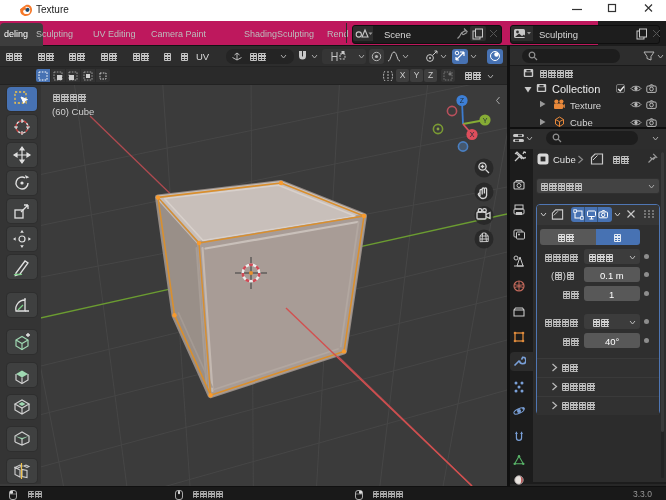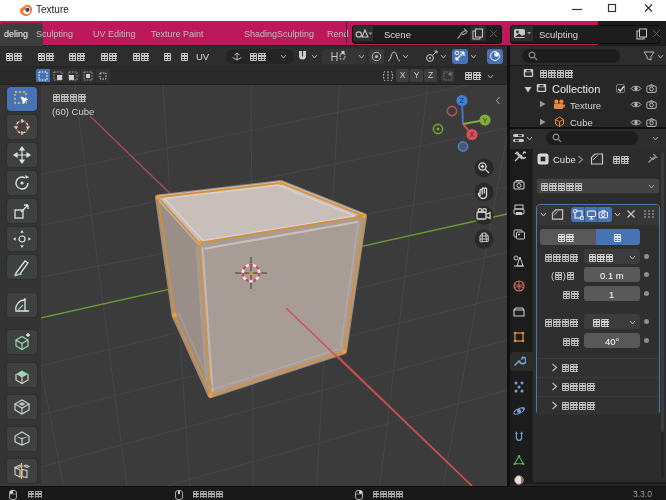--- a/index.html
+++ b/index.html
@@ -28,21 +28,21 @@
       <path d="M80 4.5 l7 7 M87 4.5 l-7 7"></path>
     </g>
   </svg>
 </div>
 
 <div class="abs" style="left:0;top:21px;width:598px;height:25px;background:#be185d;border-bottom:1px solid #131313;box-sizing:border-box">
   <div class="abs" style="left:0;top:2px;width:43px;height:23px;background:#3d3d3d;border-radius:4px 4px 0 0"></div>
   <div class="abs" style="left:4px;top:8px;font-size:9px;color:#fff">deling</div>
   <div class="abs" style="left:36px;top:8px;font-size:9px;color:#bdbdbd">Sculpting</div>
   <div class="abs" style="left:93px;top:8px;font-size:9px;color:#bdbdbd">UV Editing</div>
-  <div class="abs" style="left:151px;top:8px;font-size:9px;color:#bdbdbd">Texture Paint</div>
+  <div class="abs" style="left:151px;top:8px;font-size:9px;color:#bdbdbd">Camera Paint</div>
   <div class="abs" style="left:244px;top:8px;font-size:9px;color:#bdbdbd">Shading</div>
   <div class="abs" style="left:277px;top:8px;font-size:9px;color:#bdbdbd">Sculpting</div>
   <div class="abs" style="left:327px;top:8px;font-size:9px;color:#bdbdbd">Rend</div>
   <div class="abs" style="left:346px;top:2px;width:1px;height:20px;background:#2c2c2c"></div>
 
   <div class="abs" style="left:352px;top:4px;width:148px;height:17px;background:#1d1d1d;border:1px solid #0f0f0f;border-radius:3px"></div>
   <div class="abs" style="left:353px;top:5px;width:20px;height:15px;background:#2e2e2e;border-radius:2px 0 0 2px"></div>
   <svg class="abs" style="left:355px;top:7px" width="18" height="11" viewBox="0 0 18 11">
     <circle cx="3.8" cy="6.5" r="2.6" fill="none" stroke="#c7c7c7" stroke-width="1.1"></circle>
         <path d="M7 9 L10 2 L13 9 Z" fill="none" stroke="#c7c7c7" stroke-width="1.1"></path>

